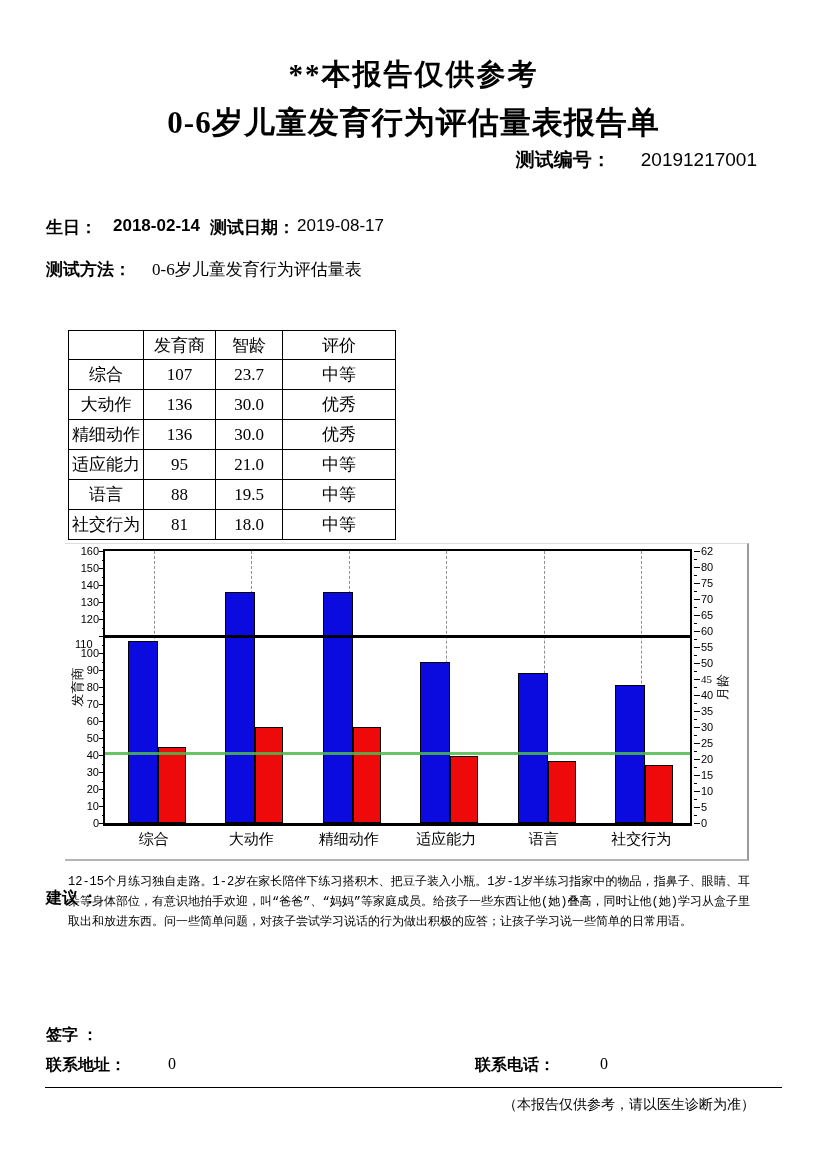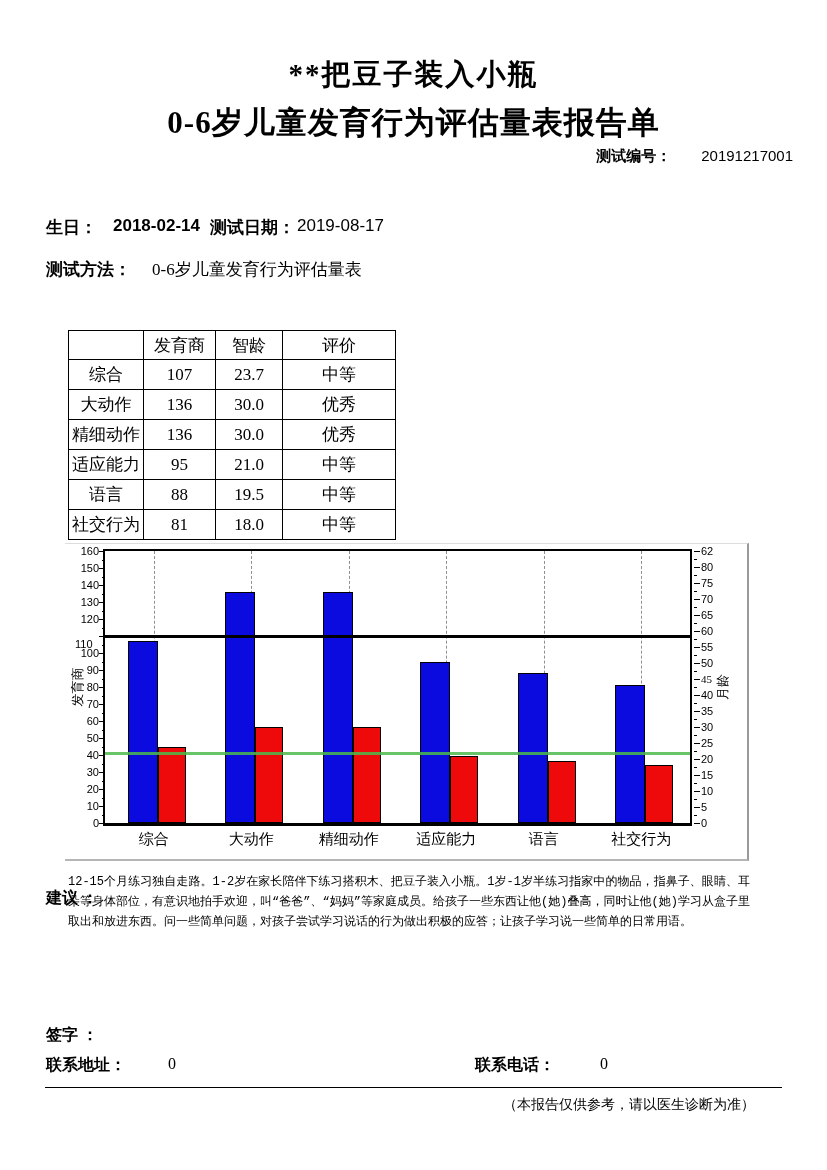--- a/index.html
+++ b/index.html
@@ -1,21 +1,21 @@
 <!DOCTYPE html>
 <html><head>
 <meta charset="utf-8">
 <style>
   html,body{margin:0;padding:0;background:#888;}
   .page{position:relative;width:827px;height:1170px;background:#ffffff;margin:0 auto;
         font-family:"Liberation Serif",serif;color:#000;overflow:hidden;}
   .abs{position:absolute;}
   .hospital-title{top:55px;left:0;width:100%;text-align:center;font-size:29px;font-weight:bold;letter-spacing:2px;}
   .report-title{top:102px;left:0;width:100%;text-align:center;font-size:31px;font-weight:bold;letter-spacing:1px;}
-  .testno-row{top:147px;left:0;width:757px;text-align:right;font-size:15px;padding-left:36px;}
+  .testno-row{top:147px;left:0;width:757px;text-align:right;font-size:19px;}
   .testno-row .val{margin-left:30px;font-family:"Liberation Sans",sans-serif;}
   .info-row{left:0;width:100%;height:22px;font-size:17px;}
   .lbl{font-weight:bold;}
   .info-row span{position:absolute;white-space:nowrap;}
   .result-table{position:absolute;left:68px;top:330px;border-collapse:collapse;table-layout:fixed;
                 font-size:17px;text-align:center;}
   .result-table td,.result-table th{border:1px solid #000;font-weight:normal;padding:0;overflow:hidden;}
   .result-table th{height:28px;}
   .result-table td{height:29px;}
   .chart-panel{left:65px;top:543px;width:682px;height:315px;background:#fff;
@@ -38,21 +38,21 @@
   .contact-row{top:1055px;left:0;width:100%;font-size:16px;}
   .contact-row span{position:absolute;white-space:nowrap;}
   .divider{top:1087px;left:45px;width:737px;height:1px;background:#000;}
   .disclaimer{top:1096px;left:503px;font-size:14px;}
 </style>
 </head>
 <body>
 
 <div class="page">
 
-  <div class="abs hospital-title">**把豆子装入小瓶</div>
+  <div class="abs hospital-title">**本报告仅供参考</div>
   <div class="abs report-title">0-6岁儿童发育行为评估量表报告单</div>
 
   <div class="abs testno-row">
     <span class="lbl">测试编号：</span><span class="val">20191217001</span>
   </div>
 
 
   <div class="abs info-row" style="top:216px">
     <span class="lbl" style="left:46px">生日：</span>
     <span class="lbl" style="left:113px;font-family:'Liberation Sans',sans-serif">2018-02-14</span>

